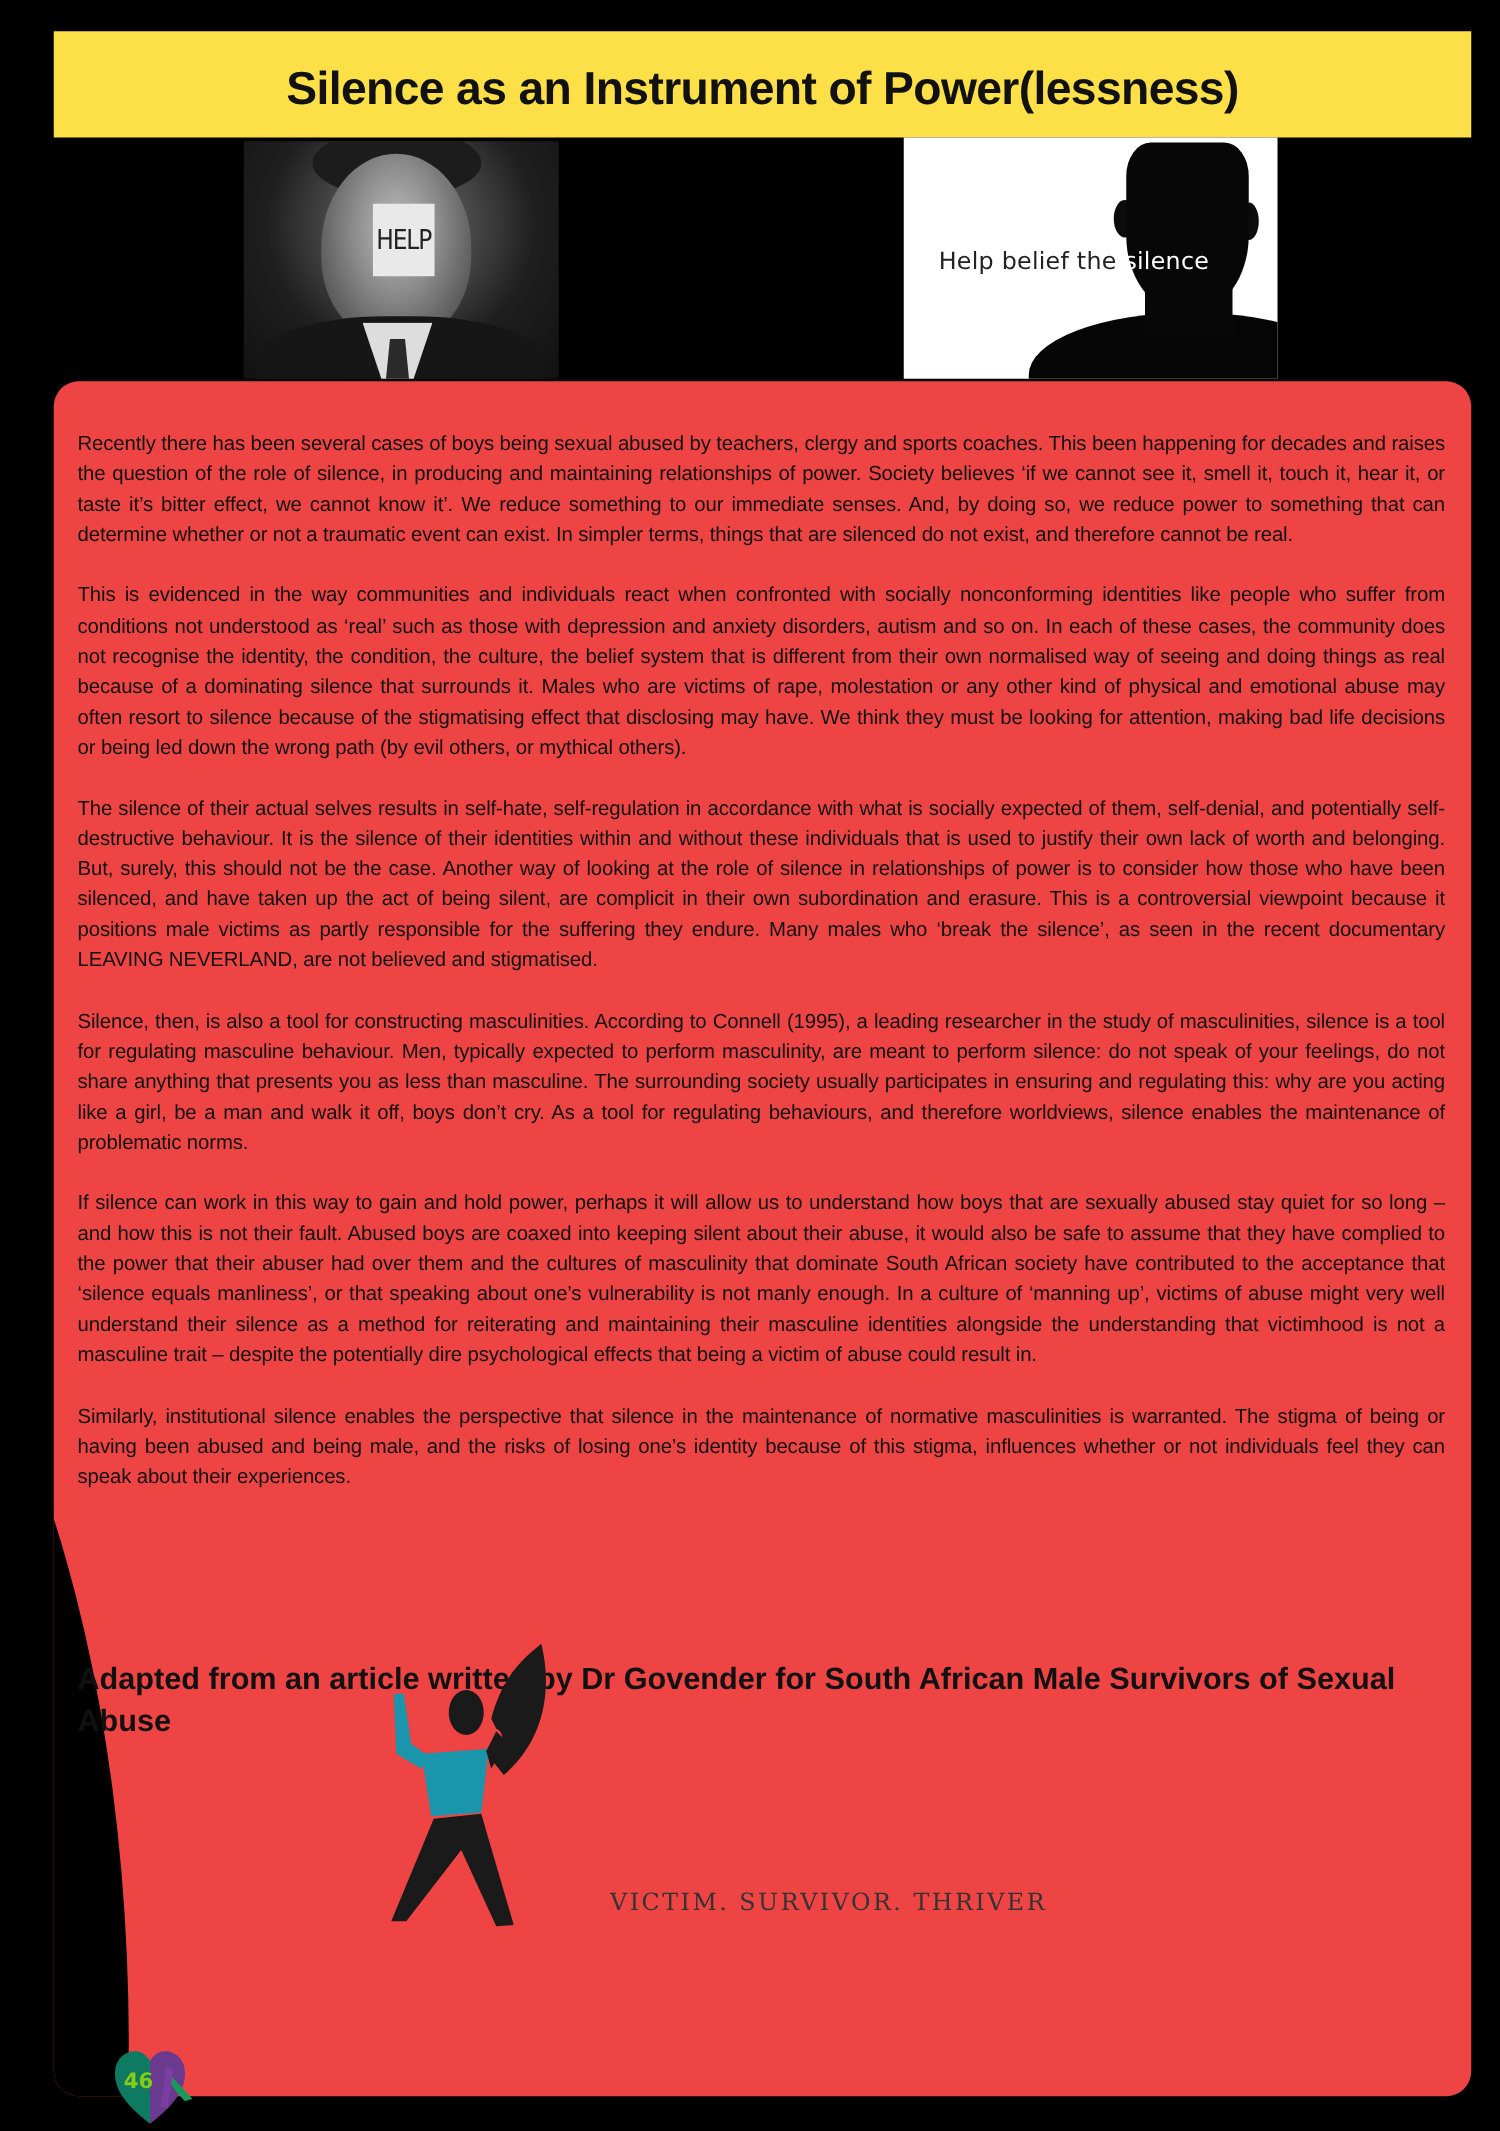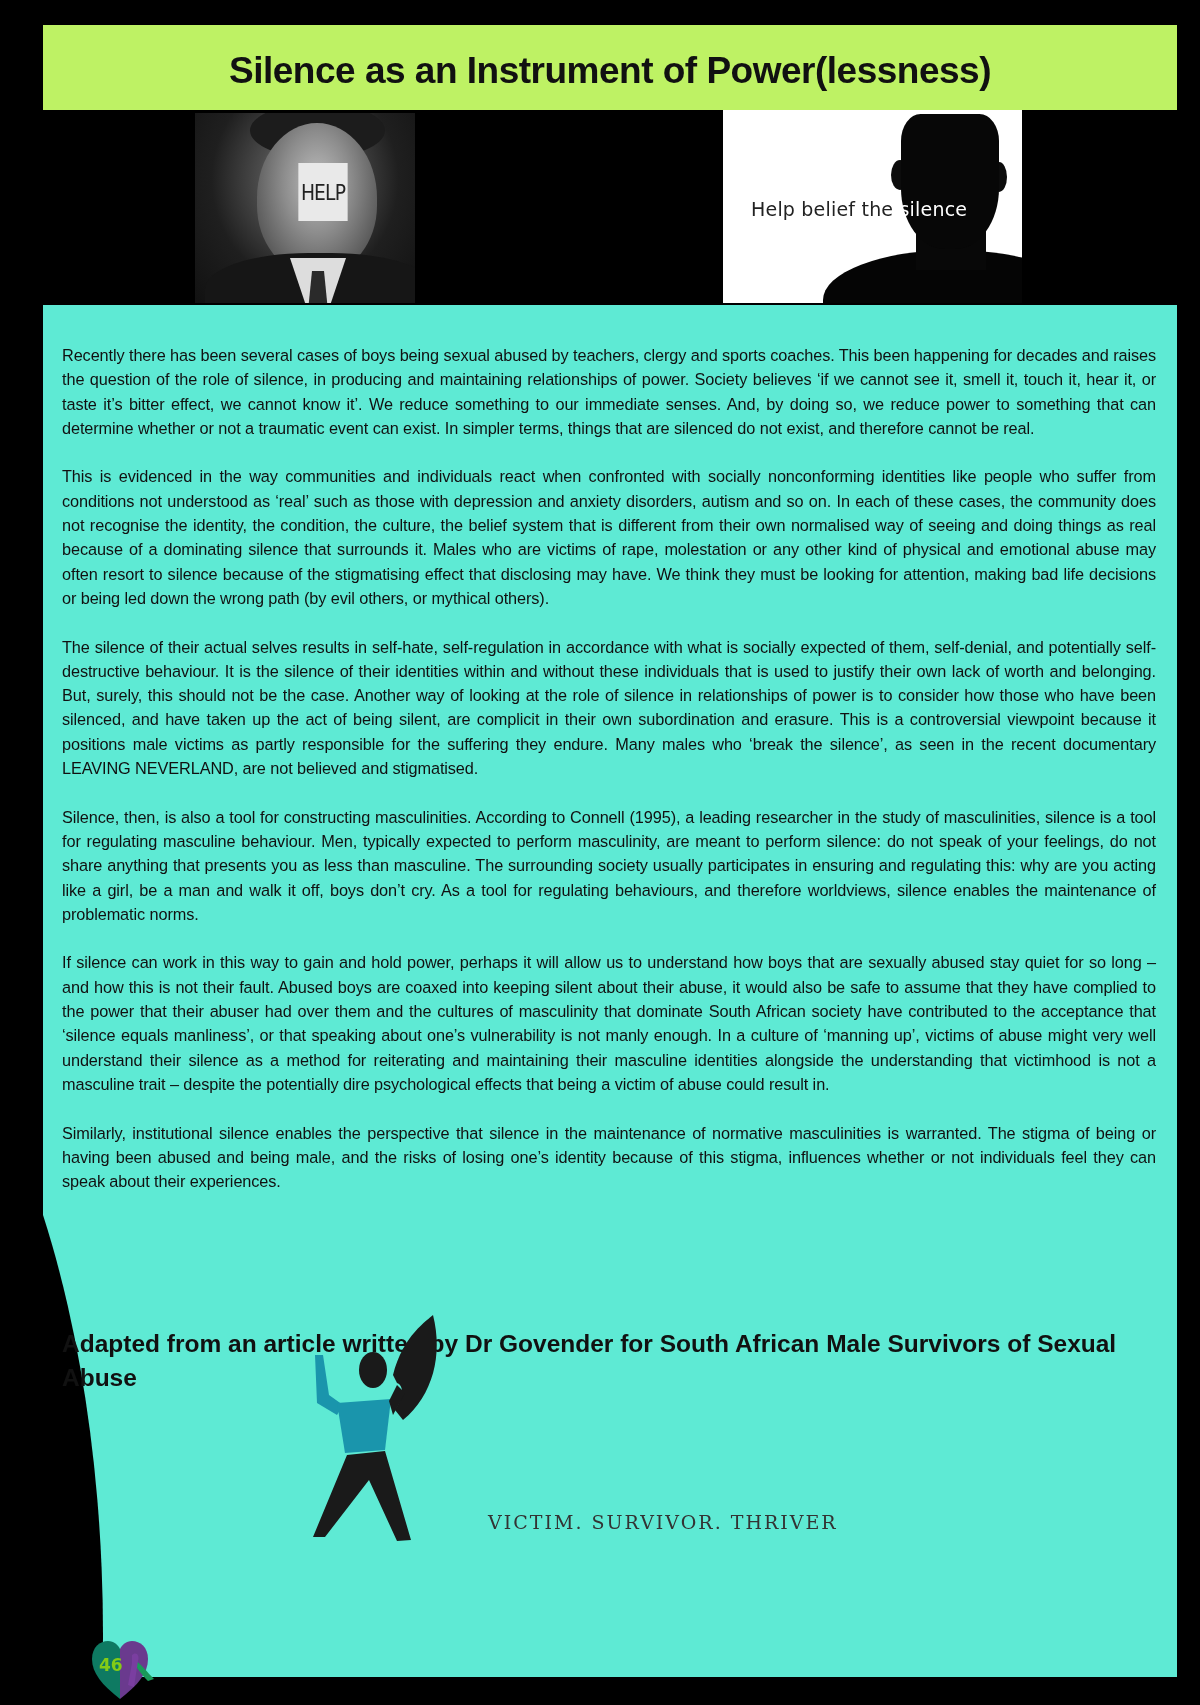--- a/index.html
+++ b/index.html
@@ -2,28 +2,28 @@
 <html><head>
 <meta charset="utf-8">
 <style>
   html, body { margin: 0; padding: 0; }
   body {
     width: 1200px; height: 1705px; background: #000; position: relative; overflow: hidden;
     font-family: "Liberation Sans", sans-serif; color: #111;
   }
   .header-panel {
     position: absolute; left: 43px; top: 25px; width: 1134px; height: 85px;
-    background: #bef264; display: flex; align-items: center; justify-content: center;
+    background: #fde047; display: flex; align-items: center; justify-content: center;
   }
   .title {
     font-family: "Liberation Sans", sans-serif; font-weight: bold; font-size: 37px;
     letter-spacing: -0.5px; margin: 0; padding-top: 6px;
   }
   .img-left {
-    position: absolute; left: 195px; top: 113px; width: 220px; height: 190px;
+    position: absolute; left: 195px; top: 113px; width: 252px; height: 190px;
     background: radial-gradient(ellipse at 50% 35%, #8a8a8a 0%, #4a4a4a 30%, #1f1f1f 60%, #111 100%);
     overflow: hidden;
   }
   .img-left .face {
     position: absolute; left: 62px; top: 10px; width: 120px; height: 150px; border-radius: 50% 50% 45% 45%;
     background: radial-gradient(ellipse at 50% 40%, #bdbdbd 0%, #8c8c8c 40%, #3a3a3a 100%);
   }
   .img-left .hair {
     position: absolute; left: 55px; top: -10px; width: 135px; height: 55px; border-radius: 50%;
     background: #1c1c1c;
@@ -58,21 +58,21 @@
   .img-right .neck { position: absolute; left: 193px; top: 120px; width: 70px; height: 40px; background: #080808; }
   .img-right .shoulders {
     position: absolute; left: 100px; top: 140px; width: 260px; height: 100px; background: #050505; border-radius: 50% 50% 0 0;
   }
   .img-right .caption {
     position: absolute; left: 28px; top: 88px; font-family: "DejaVu Sans", sans-serif; font-size: 19px; color: #222;
     white-space: nowrap; letter-spacing: 0.2px;
   }
   .img-right .caption b { color: #fff; font-weight: normal; }
   .body-panel {
-    position: absolute; left: 43px; top: 305px; width: 1134px; height: 1372px; background: #5eead4; overflow: hidden;
+    position: absolute; left: 43px; top: 305px; width: 1134px; height: 1372px; background: #ef4444; overflow: hidden; border-radius: 20px;
   }
   .corner-cut {
     position: absolute; left: -540px; top: 630px; width: 600px; height: 1400px; background: #000; border-radius: 50%;
   }
   .article {
     position: absolute; left: 19px; top: 38px; width: 1094px;
     font-size: 16.3px; line-height: 24.3px; text-align: justify; letter-spacing: -0.1px;
   }
   .article p { margin: 0 0 24.3px 0; hyphens: manual; }
   .credit {

